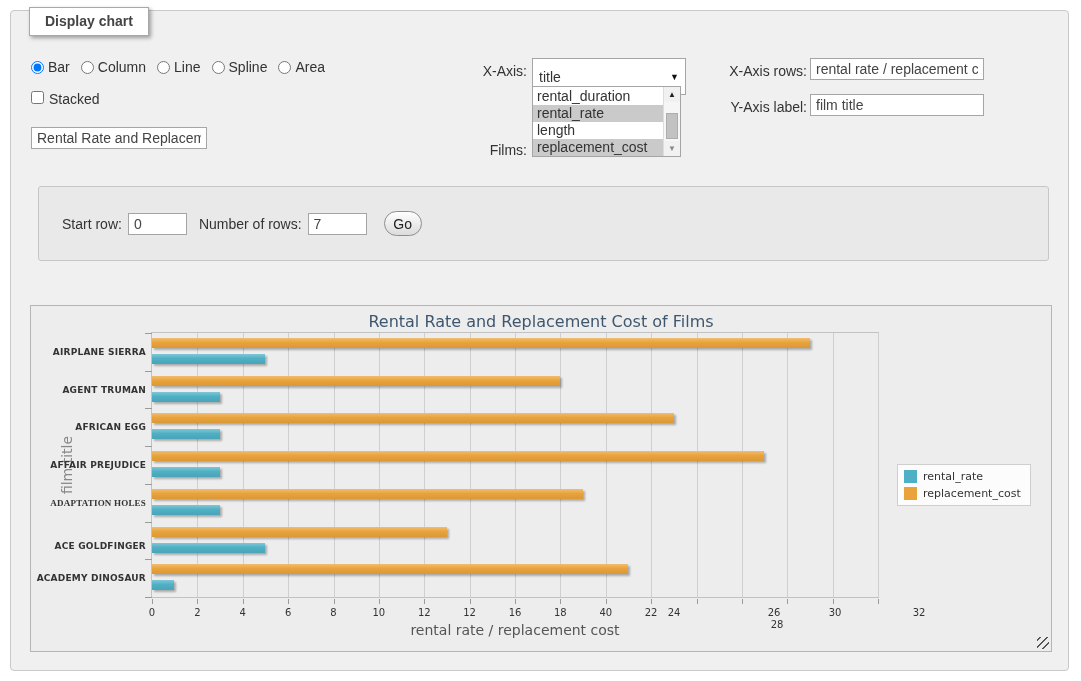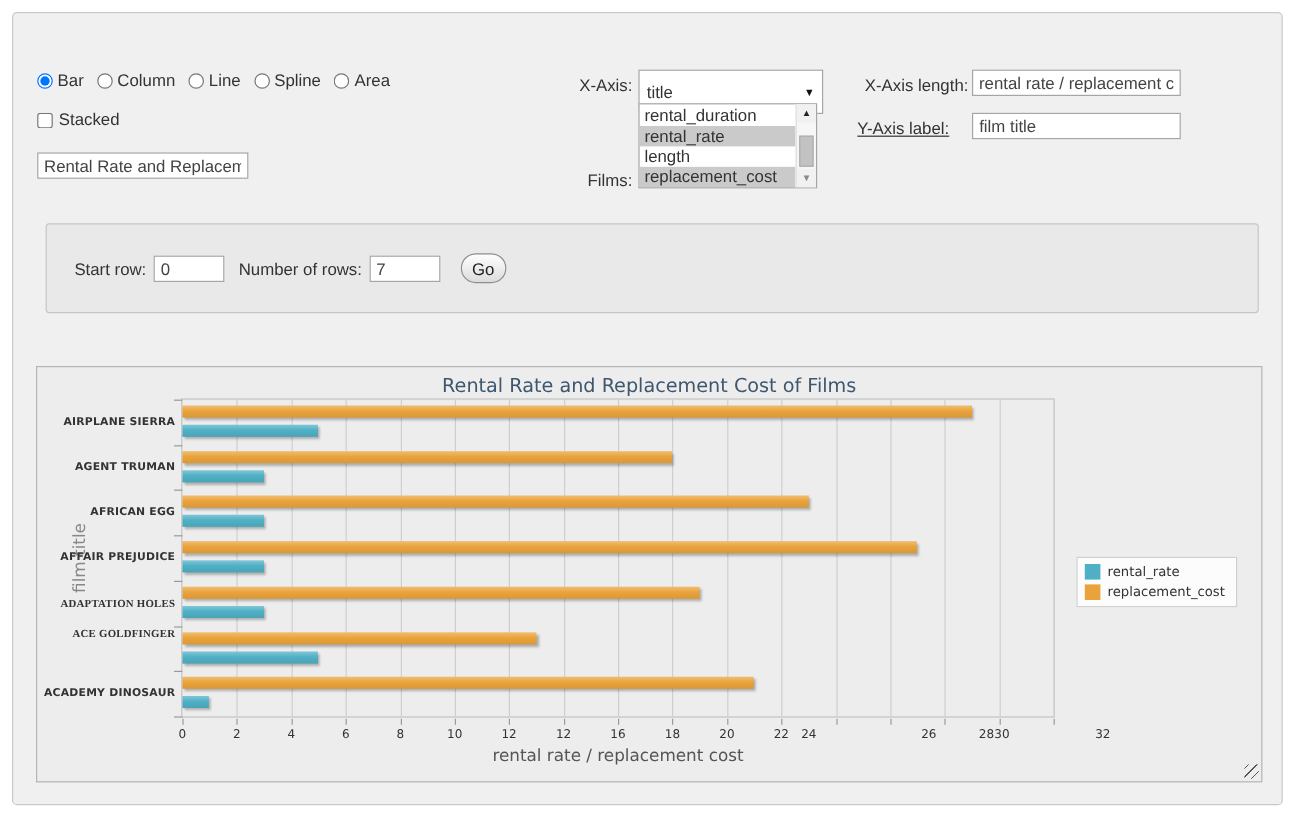--- a/index.html
+++ b/index.html
@@ -7,29 +7,29 @@
   .page { position:relative; width:1081px; height:681px; background:#fff;
           font-family:"Liberation Sans", sans-serif; color:#333; font-size:14px; overflow:hidden; }
   .fieldset { position:absolute; left:10px; top:10px; width:1059px; height:661px;
               background:#f0f0f0; border:1px solid #c9c9c9; border-radius:4px; }
   .legendbox { position:absolute; left:18px; top:-4px; background:#fff; border:1px solid #a8a8a8;
                box-shadow:2px 2px 4px rgba(0,0,0,.35); padding:5px 15px 6px;
                font-weight:bold; font-size:14px; color:#444; }
   
   .ctype-row { position:absolute; left:20px; top:48px; display:flex; gap:11px; align-items:center; }
   .ctype-row label { display:flex; align-items:center; gap:4px; }
-  .stacked-row { position:absolute; left:20px; top:80px; display:flex; align-items:flex-end; gap:5px; }
+  .stacked-row { position:absolute; left:20px; top:80px; display:flex; align-items:flex-start; gap:5px; }
   input[type=text] { border:1px solid #a5a5a5; background:#fff; height:22px; padding:2px 5px;
                      font:14px "Liberation Sans", sans-serif; color:#444; }
   .title-input { position:absolute; left:20px; top:116px; width:176px; }
   .lbl { position:absolute; text-align:right; color:#333; }
   .lbl-xaxis  { left:410px; top:52px;  width:106px; }
   .lbl-series { left:410px; top:131px; width:106px; }
   .lbl-xlabel { left:700px; top:52px;  width:96px; }
-  .lbl-ylabel { left:684px; top:88px;  width:96px;text-decoration:underline; }
+  .lbl-ylabel { left:700px; top:88px;  width:96px; }
   .xaxis-select { position:absolute; left:521px; top:47px; width:154px; height:37px; background:#fff;
                   border:1px solid #a5a5a5; display:flex; align-items:center; padding:0 6px; cursor:default; }
   .xaxis-select .arrow { margin-left:auto; font-size:9px; color:#111; }
   .listbox { position:absolute; left:521px; top:75px; width:149px; height:71px; background:#fff;
              border:1px solid #a5a5a5; display:flex; }
   .listbox .opts { flex:1; overflow:hidden; padding-top:1px; }
   .listbox .opt { height:17px; line-height:16px; padding:0 4px; white-space:nowrap; }
   .listbox .opt.selected { background:#cacaca; }
   .scrollbar { width:17px; border-left:1px solid #ddd; background:#f6f6f6; position:relative; }
   .scrollbar .btn { height:15px; display:flex; align-items:center; justify-content:center;
@@ -77,20 +77,21 @@
   .chart-legend .item { display:flex; align-items:center; gap:6px; font-size:11px; color:#333; cursor:pointer; }
   .chart-legend .swatch { width:13px; height:13px; display:inline-block; }
   .resize-grip { position:absolute; right:2px; bottom:2px; width:12px; height:12px; cursor:nwse-resize;
                  background:repeating-linear-gradient(135deg, transparent 0 2px, #555 2px 3px, transparent 3px 5px); }
 </style>
 </head>
 <body>
 
 <div class="page">
   <div class="fieldset">
+    <div class="legendbox">Display chart</div>
 
     <div class="ctype-row">
       <label>
           <input type="radio" name="ctype" class="ctype-radio" checked="" style="">
           <span>Bar</span>
         </label>
       <label>
           <input type="radio" name="ctype" class="ctype-radio" style="">
           <span>Column</span>
         </label>
@@ -129,21 +130,21 @@
         <div class="opt">length</div>
         <div class="opt selected">replacement_cost</div>
       </div>
       <div class="scrollbar">
         <div class="btn up">▲</div>
         <div class="thumb"></div>
         <div class="btn down">▼</div>
       </div>
     </div>
 
-    <div class="lbl lbl-xlabel">X-Axis length:</div>
+    <div class="lbl lbl-xlabel">X-Axis rows:</div>
     <input type="text" class="axislabel-input x-label-input" value="rental rate / replacement cost" style="">
     <div class="lbl lbl-ylabel">Y-Axis label:</div>
     <input type="text" class="axislabel-input y-label-input" value="film title" style="">
 
     <div class="rows-panel">
       <span>Start row:</span>
       <input type="text" class="sp1" value="0" style="">
       <span class="sp2">Number of rows:</span>
       <input type="text" class="sp1" value="7" style="">
       <button class="go-btn">Go</button>
@@ -177,33 +178,33 @@
           <div class="xtick" style="left: 317.625px;"></div>
           <div class="xticklabel" style="left: 317.625px;">12</div>
           <div class="gridline" style="left: 363px;"></div>
           <div class="xtick" style="left: 363px;"></div>
           <div class="xticklabel" style="left: 363px;">16</div>
           <div class="gridline" style="left: 408.375px;"></div>
           <div class="xtick" style="left: 408.375px;"></div>
           <div class="xticklabel" style="left: 408.375px;">18</div>
           <div class="gridline" style="left: 453.75px;"></div>
           <div class="xtick" style="left: 453.75px;"></div>
-          <div class="xticklabel" style="left: 453.75px;">20</div>
+          <div class="xticklabel" style="left: 453.75px;">40</div>
           <div class="gridline" style="left: 499.125px;"></div>
           <div class="xtick" style="left: 499.125px;"></div>
           <div class="xticklabel" style="left: 499.125px;">22</div>
           <div class="gridline" style="left: 544.5px;"></div>
           <div class="xtick" style="left: 544.5px;"></div>
           <div class="xticklabel" style="left: 522px;">24</div>
           <div class="gridline" style="left: 589.875px;"></div>
           <div class="xtick" style="left: 589.875px;"></div>
           <div class="xticklabel" style="left: 622px;">26</div>
           <div class="gridline" style="left: 635.25px;"></div>
           <div class="xtick" style="left: 635.25px;"></div>
-          <div class="xticklabel" style="left: 670px;">28</div>
+          <div class="xticklabel" style="left: 625px; margin-top: 12px;">28</div>
           <div class="gridline" style="left: 680.625px;"></div>
           <div class="xtick" style="left: 680.625px;"></div>
           <div class="xticklabel" style="left: 683px;">30</div>
           <div class="gridline" style="left: 726px;"></div>
           <div class="xtick" style="left: 726px;"></div>
           <div class="xticklabel" style="left: 767px;">32</div>
           <div class="ytick" style="top: 0px;"></div>
           <div class="ycat" style="top: 13.8571px;">AIRPLANE SIERRA</div>
           <div class="bar" style="top: 5px; left: 0px; width: 657.711px; background-color: rgb(234, 163, 59);"></div>
           <div class="bar" style="top: 21px; left: 0px; width: 113.211px; background-color: rgb(79, 176, 197);"></div>
@@ -217,21 +218,21 @@
           <div class="bar" style="top: 96.4286px; left: 0px; width: 67.8356px; background-color: rgb(79, 176, 197);"></div>
           <div class="ytick" style="top: 113.143px;"></div>
           <div class="ycat" style="top: 127px;">AFFAIR PREJUDICE</div>
           <div class="bar" style="top: 118.143px; left: 0px; width: 612.336px; background-color: rgb(234, 163, 59);"></div>
           <div class="bar" style="top: 134.143px; left: 0px; width: 67.8356px; background-color: rgb(79, 176, 197);"></div>
           <div class="ytick" style="top: 150.857px;"></div>
           <div class="ycat" style="top: 164.714px; font-family: Liberation Serif, serif;">ADAPTATION HOLES</div>
           <div class="bar" style="top: 155.857px; left: 0px; width: 430.836px; background-color: rgb(234, 163, 59);"></div>
           <div class="bar" style="top: 171.857px; left: 0px; width: 67.8356px; background-color: rgb(79, 176, 197);"></div>
           <div class="ytick" style="top: 188.571px;"></div>
-          <div class="ycat" style="top: 190px; font-family: Liberation Serif, serif;">ACE GOLDFINGER</div>
+          <div class="ycat" style="top: 208px;">ACE GOLDFINGER</div>
           <div class="bar" style="top: 193.571px; left: 0px; width: 294.711px; background-color: rgb(234, 163, 59);"></div>
           <div class="bar" style="top: 209.571px; left: 0px; width: 113.211px; background-color: rgb(79, 176, 197);"></div>
           <div class="ytick" style="top: 226.286px;"></div>
           <div class="ycat" style="top: 240.143px;">ACADEMY DINOSAUR</div>
           <div class="bar" style="top: 231.286px; left: 0px; width: 476.211px; background-color: rgb(234, 163, 59);"></div>
           <div class="bar" style="top: 247.286px; left: 0px; width: 22.4606px; background-color: rgb(79, 176, 197);"></div>
           <div class="ytick" style="top: 264px;"></div>
         </div>
       <div class="xaxis-title">rental rate / replacement cost</div>
       <div class="chart-legend">

